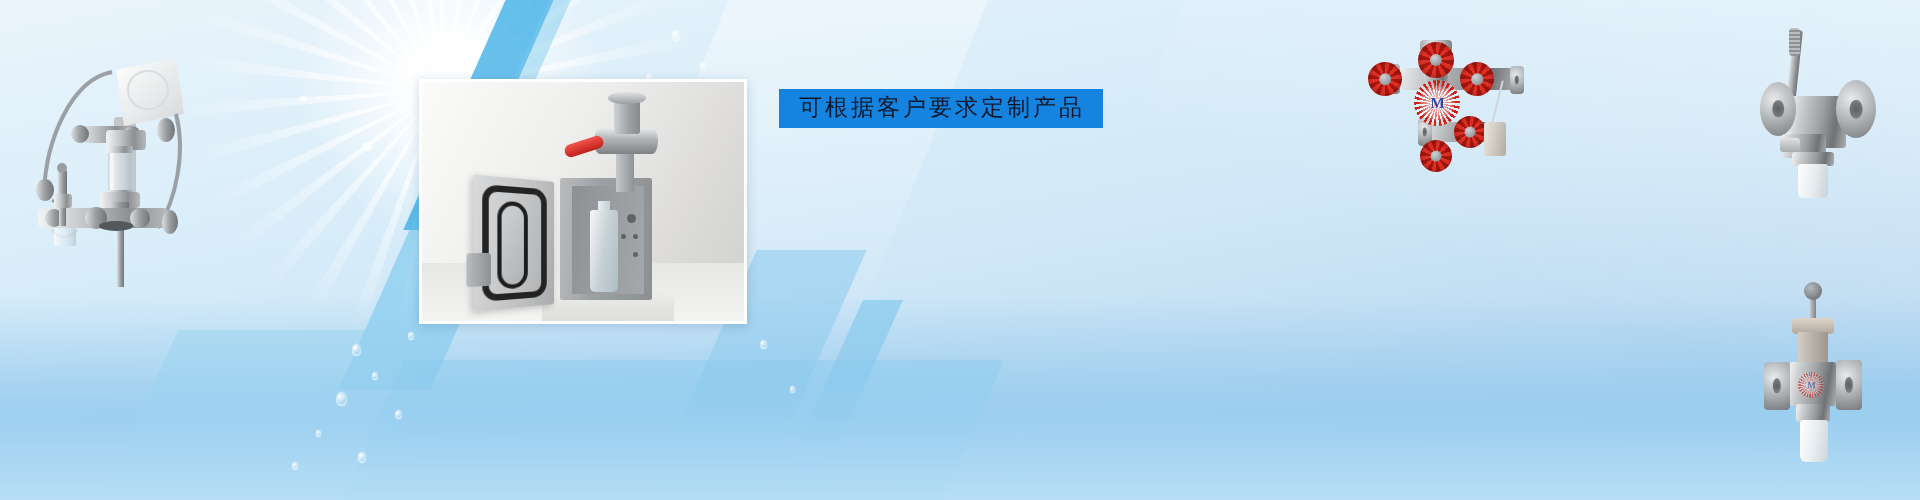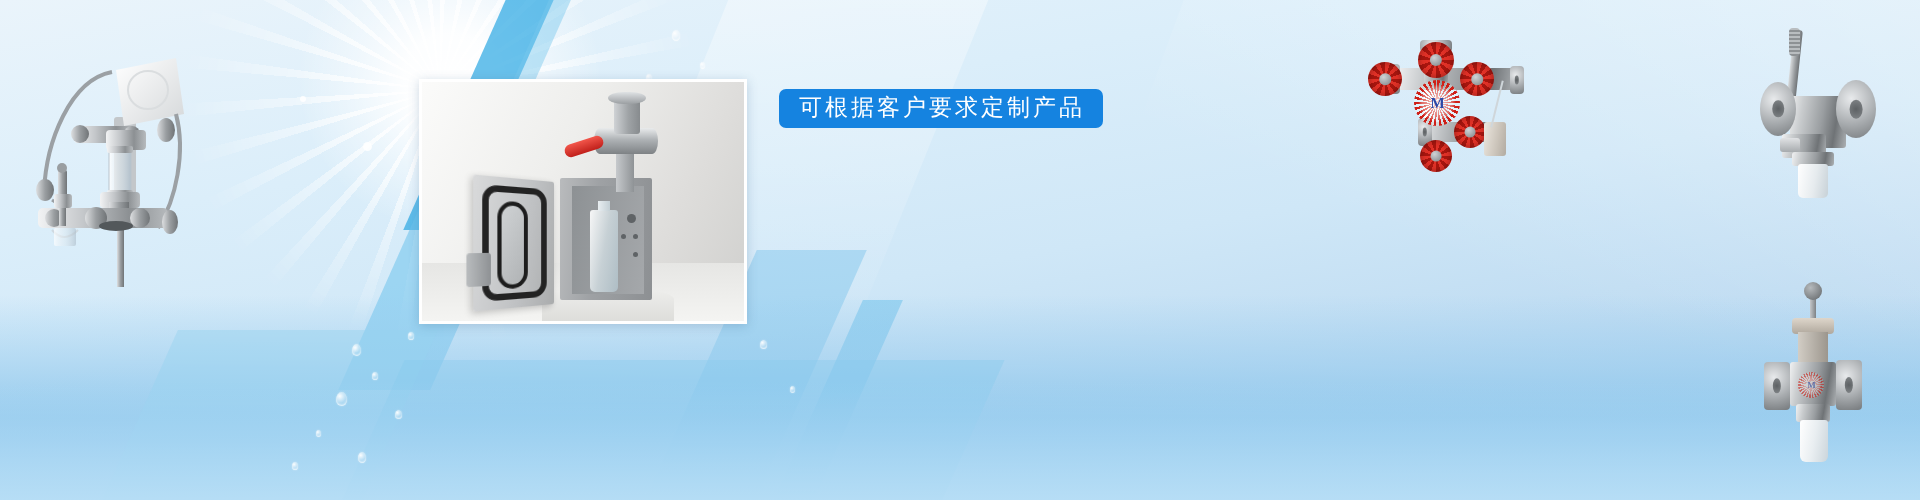--- a/index.html
+++ b/index.html
@@ -266,27 +266,26 @@
     letter-spacing: 1px;
     color: #1d1d1d;
     white-space: nowrap;
     text-shadow: 0 1px 0 rgba(255,255,255,.6);
   }
 
   .tagline {
     display: inline-block;
     margin-top: 15px;
     background: #1583e0;
-    color: #ffffff;
+    color: #0f172a;
     font-size: 23px;
     letter-spacing: 3px;
     padding: 6px 18px 8px 20px;
     line-height: 1.1;
     white-space: nowrap;
-    border-radius: 7px;
   }
 
   .eng-copy {
     margin-top: 14px;
     width: 410px;
     font-family: "Liberation Serif", "DejaVu Serif", serif;
     font-size: 7.5px;
     line-height: 1.85;
     letter-spacing: .35px;
     color: #4a5560;

